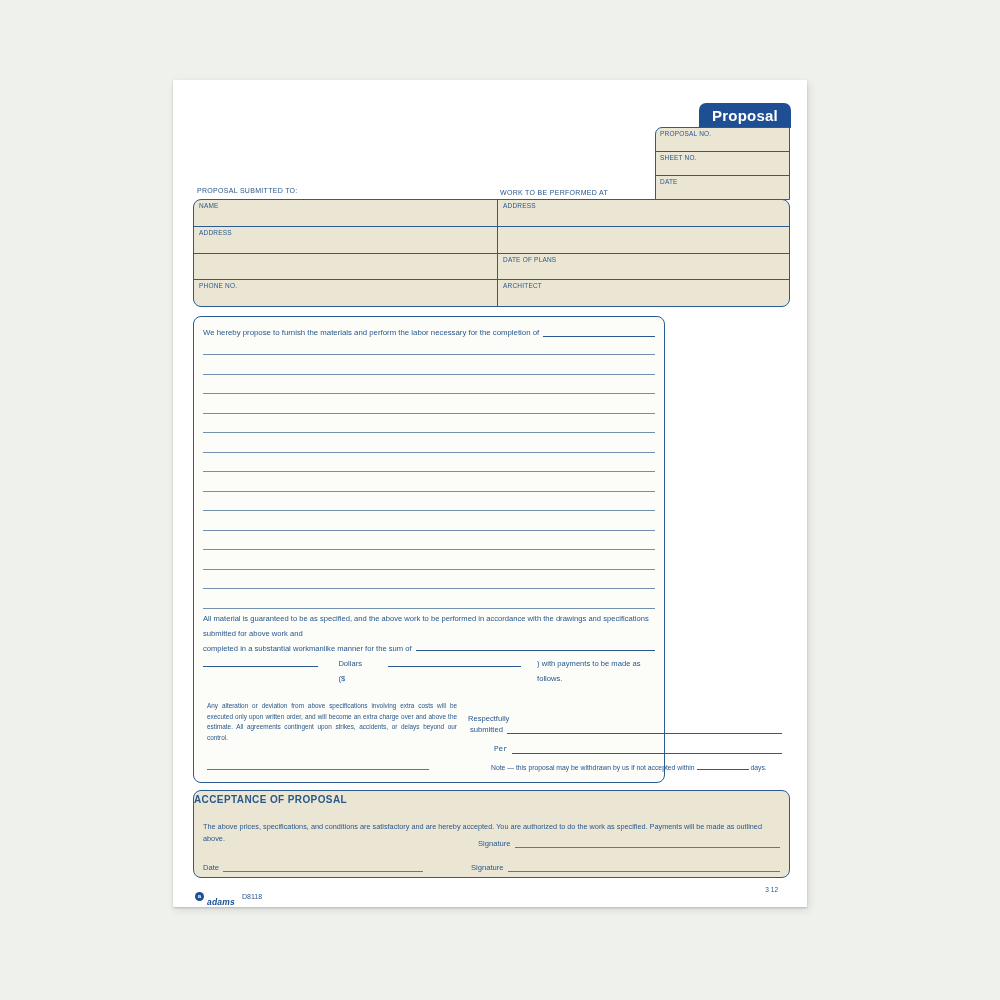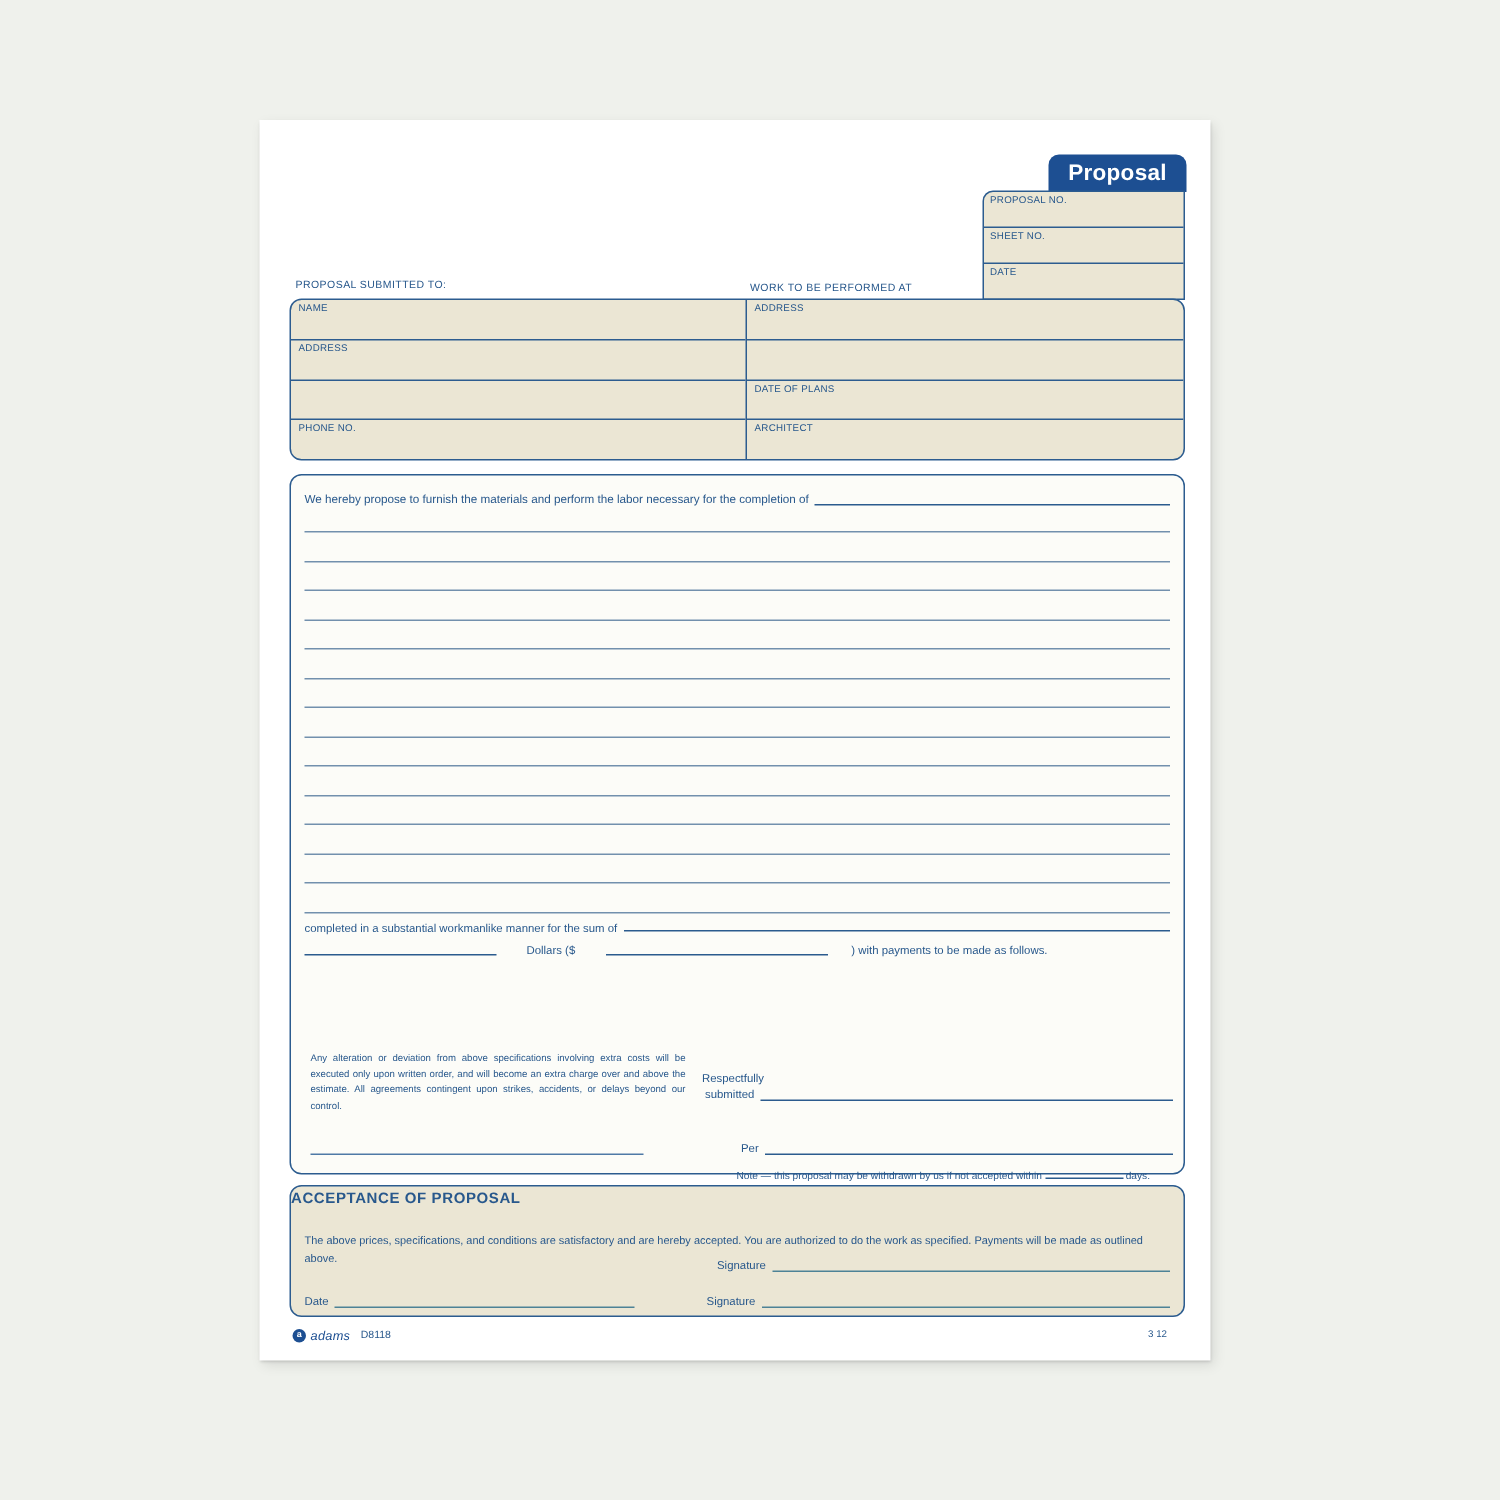--- a/index.html
+++ b/index.html
@@ -32,21 +32,21 @@
     position:absolute;left:20px;top:119px;width:597px;height:108px;background:#ebe6d4;
     border:1.5px solid #2c5c8f;border-radius:8px;box-sizing:border-box;display:flex;overflow:hidden;
   }
   .col{display:flex;flex-direction:column;box-sizing:border-box;}
   .col.left{width:304px;border-right:1px solid #2c5c8f;}
   .col.right{flex:1;}
   .cell{flex:1;font-size:6.5px;color:#28588c;padding:2px 0 0 5px;letter-spacing:.2px;}
   .cell + .cell{border-top:1px solid #2c5c8f;}
   
   .mainbox{
-    position:absolute;left:20px;top:236px;width:597px;height:467px;background:#fcfcf8;
+    position:absolute;left:20px;top:236px;width:472px;height:467px;background:#fcfcf8;
     border:1.5px solid #2c5c8f;border-radius:8px;box-sizing:border-box;
   }
   .introrow{position:absolute;left:9px;right:9px;top:10px;display:flex;align-items:flex-end;
     font-size:7.8px;color:#28588c;}
   .fill-line{flex:1;border-bottom:1px solid #2b5b8e;margin-left:4px;height:9px;}
   .rules{position:absolute;left:9px;right:9px;top:0;bottom:0;pointer-events:none;}
   .rule{position:absolute;left:0;right:0;height:0;border-top:1px solid #7290ad;}
   .guarantee{position:absolute;left:9px;right:9px;top:294px;font-size:7.6px;line-height:15px;color:#28588c;}
   .flexline{display:flex;align-items:flex-start;}
   .blank{display:inline-block;border-bottom:1px solid #2b5b8e;height:10px;}
@@ -71,21 +71,21 @@
     font-size:7.6px;color:#28588c;}
   .sigrow2{position:absolute;left:9px;right:9px;top:71px;display:flex;align-items:flex-end;
     font-size:7.6px;color:#28588c;}
   .dateline{flex:0 0 200px;border-bottom:1px solid #4d8296;margin-left:4px;height:9px;}
   .sigline{flex:1;border-bottom:1px solid #4d8296;margin-left:4px;height:9px;}
   .sig2label{margin-left:48px;}
   
   .footer-brand{position:absolute;left:22px;top:805px;display:flex;align-items:center;color:#1d4f92;}
   .logo-dot{width:9px;height:9px;border-radius:50%;background:#1d4f92;color:#fff;font-size:6px;
     display:flex;align-items:center;justify-content:center;font-weight:bold;margin-right:3px;}
-  .brand-name{font-weight:normal;font-style:italic;font-size:8.5px;letter-spacing:.2px;}
+  .brand-name{font-weight:bold;font-style:italic;font-size:8.5px;letter-spacing:.2px;margin-top:12px;}
   .form-number{font-size:7px;margin-left:7px;color:#28588c;}
   .rev{position:absolute;right:29px;top:806px;font-size:6.5px;color:#28588c;}
 </style>
 </head>
 <body>
 
 <div class="stage">
   <div class="paper">
 
     <div class="tab">
@@ -133,20 +133,21 @@
           <div class="rule" style="top: 173.5px;"></div>
           <div class="rule" style="top: 193px;"></div>
           <div class="rule" style="top: 212.5px;"></div>
           <div class="rule" style="top: 232px;"></div>
           <div class="rule" style="top: 251.5px;"></div>
           <div class="rule" style="top: 271px;"></div>
           <div class="rule" style="top: 290.5px;"></div>
         </div>
 
       <div class="guarantee">
+        <div>All material is guaranteed to be as specified, and the above work to be performed in accordance with the drawings and specifications submitted for above work and</div>
         <div class="flexline">
           <span>completed in a substantial workmanlike manner for the sum of</span>
           <span class="fill-line"></span>
         </div>
         <div class="flexline">
           <span class="blank" style="width:128px;"></span>
           <span style="margin:0 20px;">Dollars  ($</span>
           <span class="blank" style="width:148px;"></span>
           <span style="margin-left:16px;">) with payments to be made as follows.</span>
         </div>
@@ -154,21 +155,21 @@
 
       <div class="fineprint">Any alteration or deviation from above specifications involving extra costs will be executed only upon written order, and will become an extra charge over and above the estimate.  All agreements contingent upon strikes, accidents, or delays beyond our control.</div>
       <div class="leftline"></div>
 
       <div class="rightblock">
         <div style="padding-left:4px;">Respectfully</div>
         <div class="rb-row">
           <span style="padding-left:6px;">submitted</span>
           <span class="fill-line"></span>
         </div>
-        <div class="rb-row" style="margin-top:25px;">
+        <div class="rb-row" style="margin-top:9px;font-family:Liberation Mono, monospace;">
           <span style="padding-left:30px;">Per</span>
           <span class="fill-line"></span>
         </div>
         <div class="noteline">
           <span>Note — this proposal may be withdrawn by us if not accepted within</span>
           <span class="note-blank"></span>
           <span>days.</span>
         </div>
       </div>
     </div>

